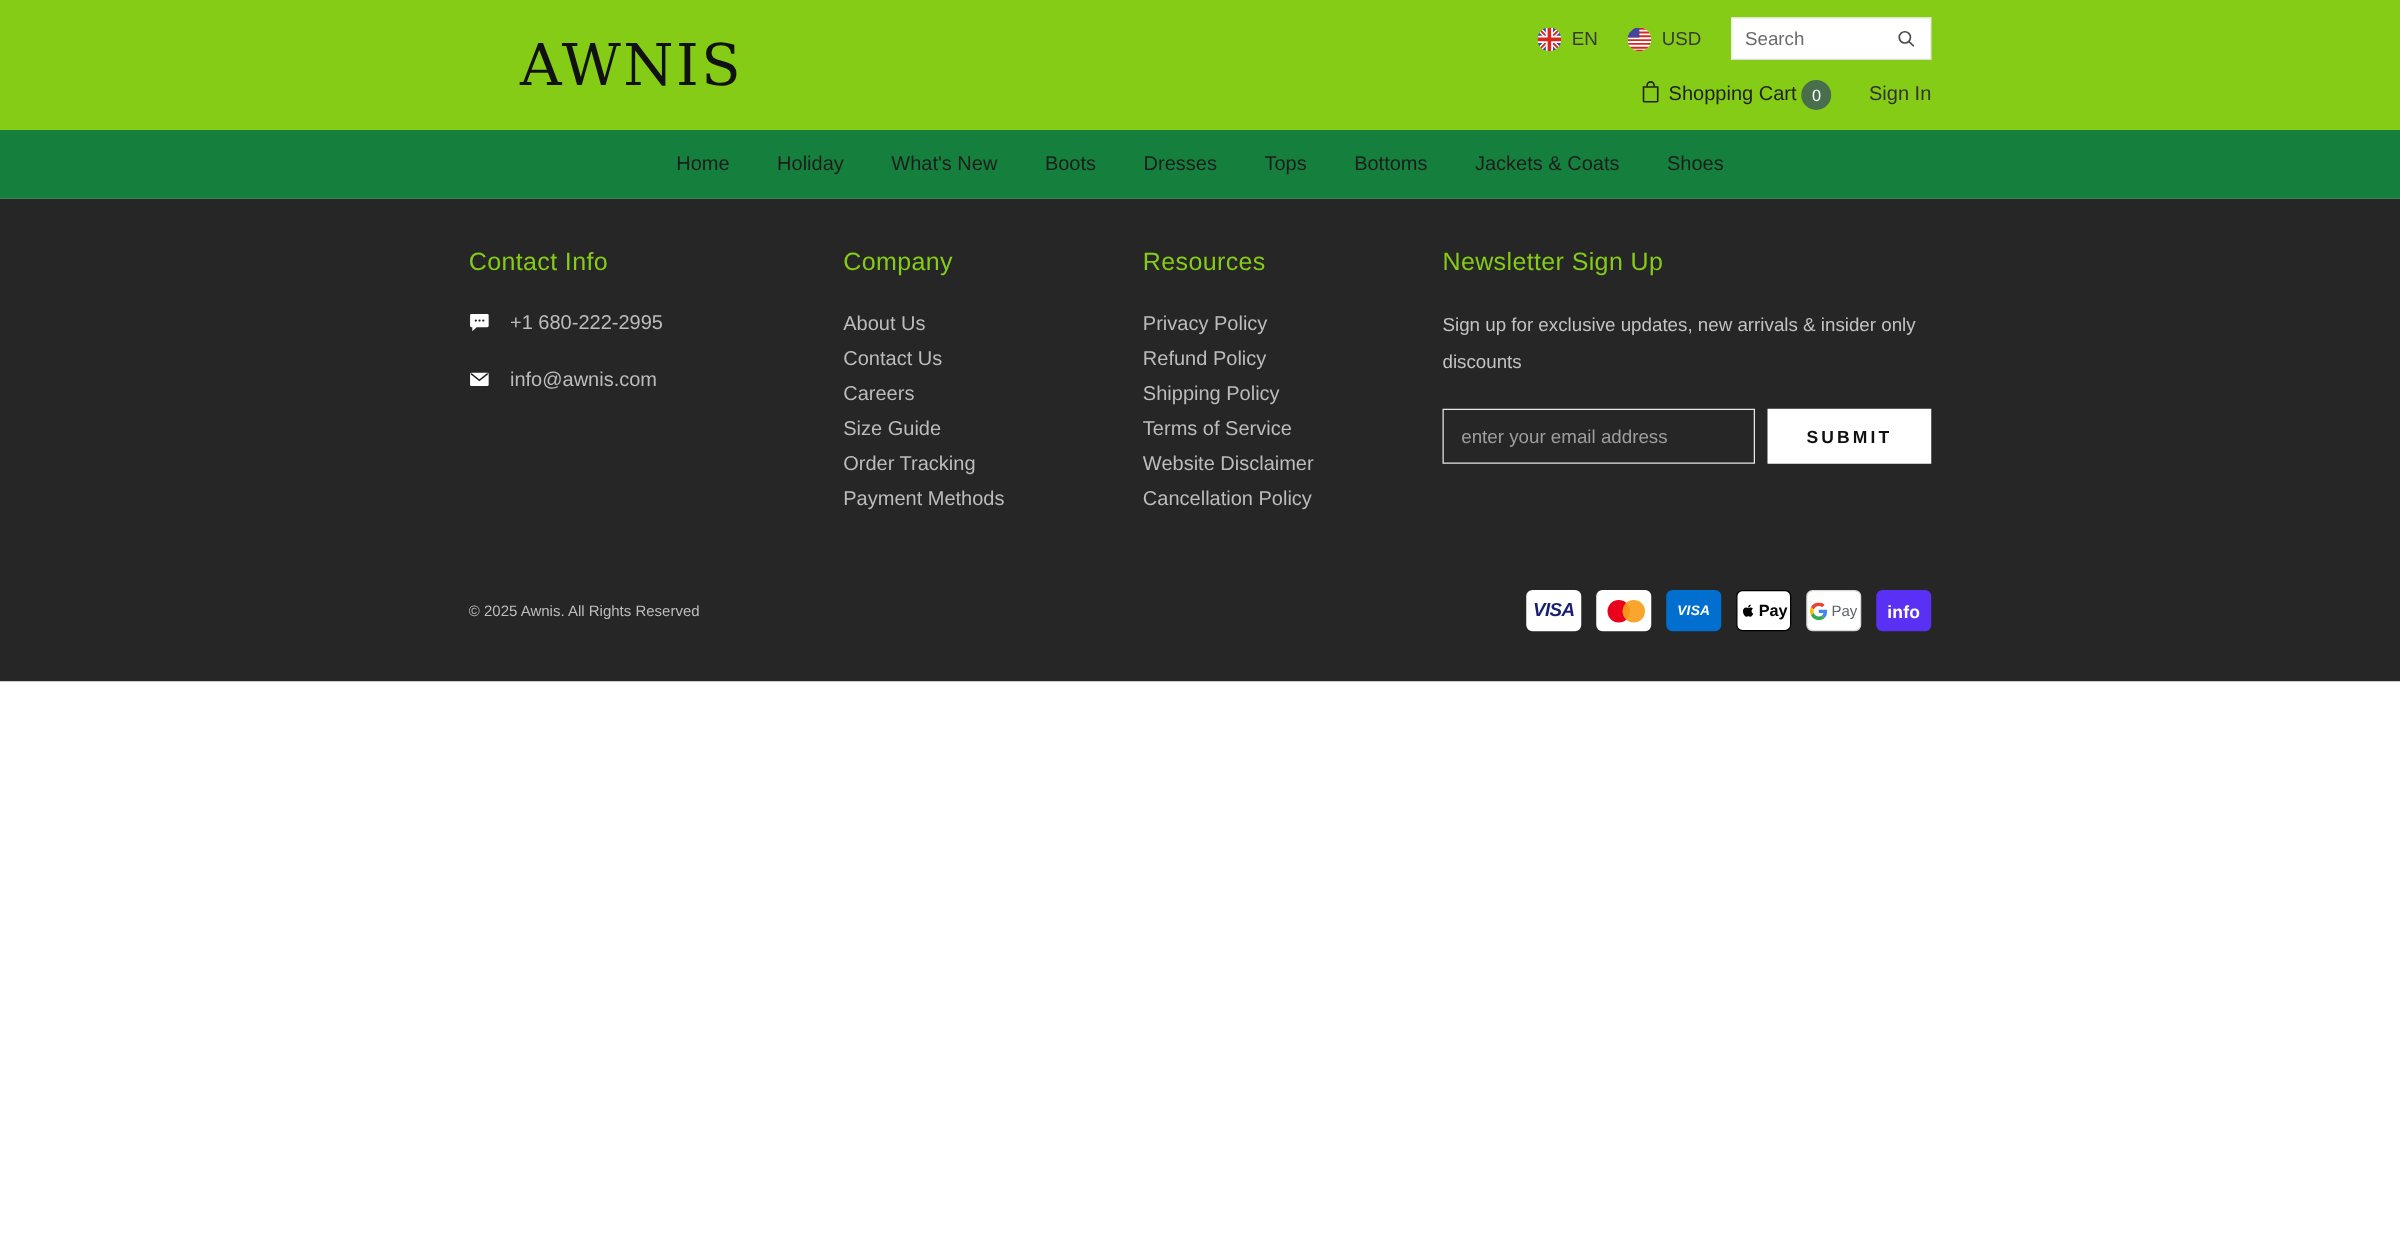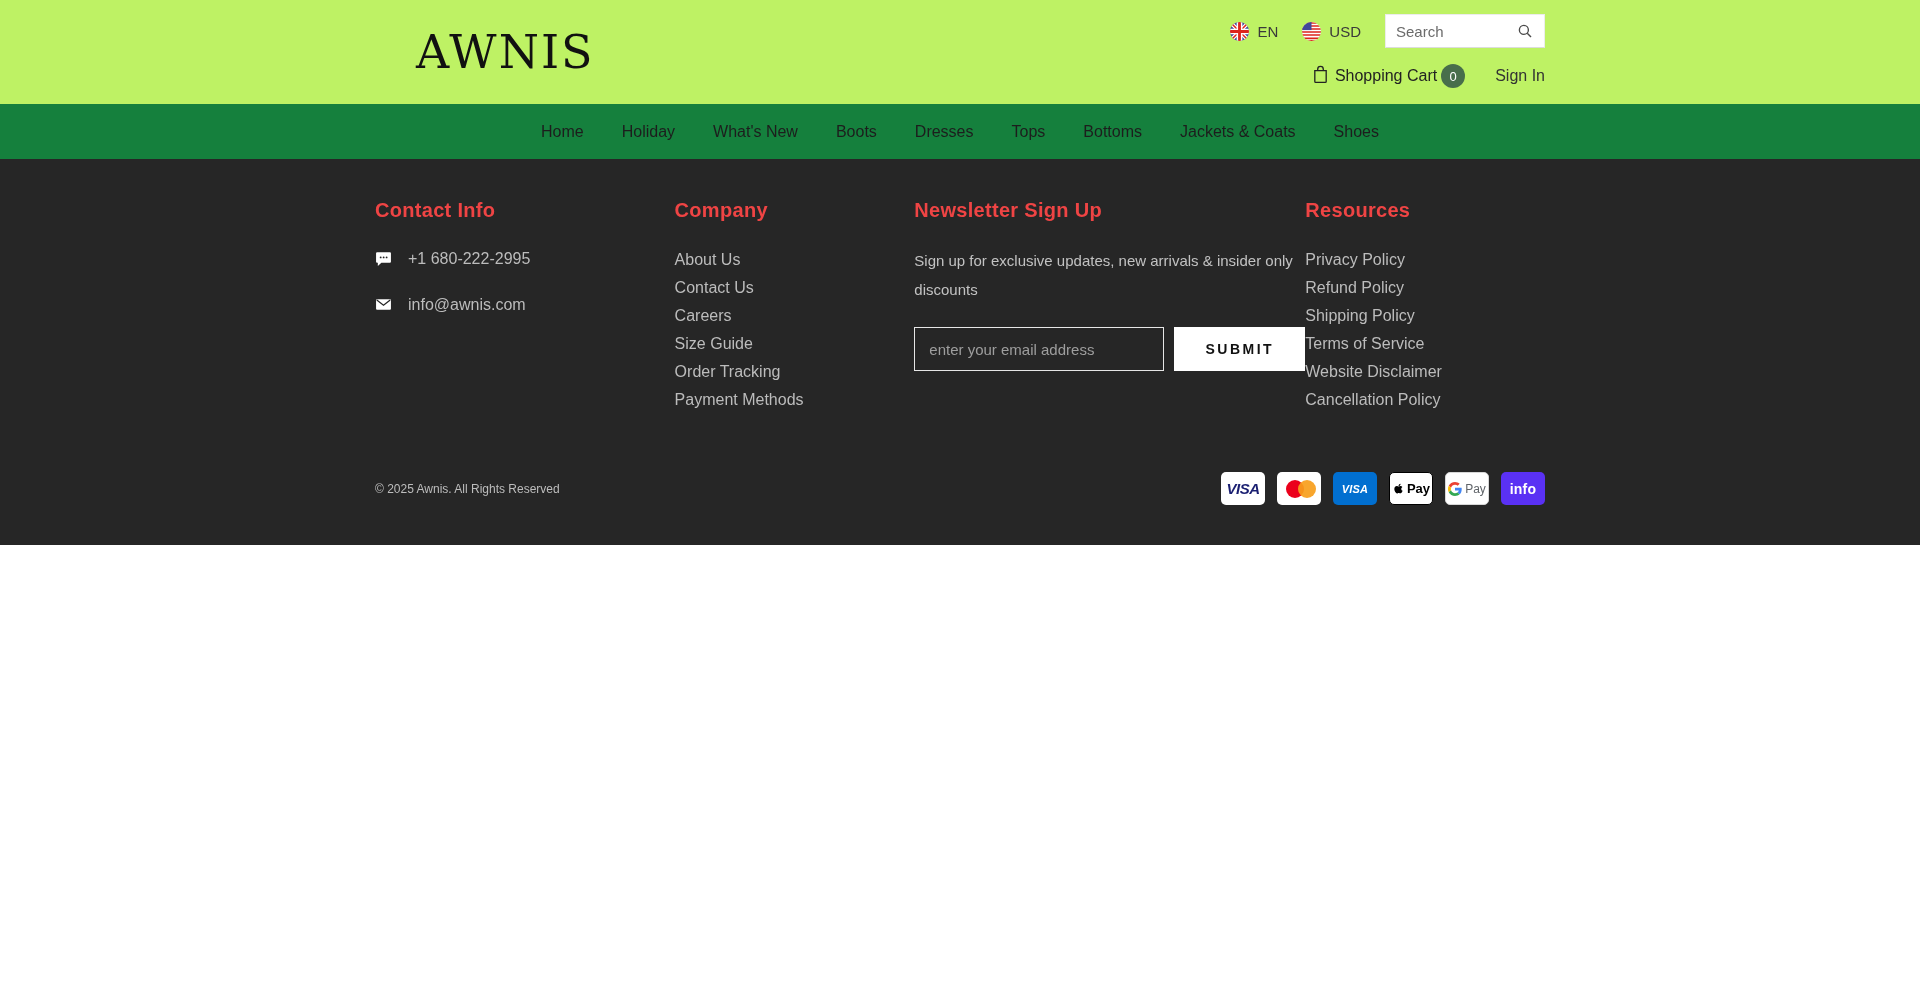--- a/index.html
+++ b/index.html
@@ -2,21 +2,21 @@
 <html><head>
 <meta charset="utf-8">
 <style>
   * { margin:0; padding:0; box-sizing:border-box; }
   html,body { width:100%; background:#ffffff; font-family:"Liberation Sans", sans-serif; }
   body { min-width:1920px; height:993px; overflow:hidden; }
 
   .container { width:1170px; margin:0 auto; position:relative; }
 
   
-  .header { background:#bef264; height:104px;text-decoration:underline; }
+  .header { background:#84cc16; height:104px;text-decoration:underline; }
   .header .container { height:104px; }
   .logo {
     position:absolute; left:41px; top:50%; transform:translateY(-50%);
     font-family:"DejaVu Serif","Liberation Serif",serif;
     font-size:46px; letter-spacing:2px; color:#111; font-weight:500;
   }
   .header-right {
     position:absolute; right:0; top:14px;
     display:flex; flex-direction:column; align-items:flex-end;
   }
@@ -51,21 +51,21 @@
   .nav-item { font-size:16px; color:#1d1d1d; cursor:pointer; padding:6px 4px; white-space:nowrap; }
 
   
   .footer { background:#262626; padding:40px 0 40px; }
   .footer-cols { display:flex; }
   .f-col { }
   .f-col1 { width:300px; }
   .f-col2 { width:240px; }
   .f-col3 { width:240px; }
   .f-col4 { flex:1; }
-  .f-heading { color:#ef4444; font-size:20px; font-weight:700; letter-spacing:0.3px; margin-bottom:24px; }
+  .f-heading { color:#84cc16; font-size:20px; font-weight:400; letter-spacing:0.3px; margin-bottom:24px; }
   .contact-row { display:flex; gap:15px; margin-bottom:18px; color:#bcbcbc; font-size:16px; line-height:25px; }
   .contact-row .c-icon { width:18px; flex:0 0 auto; padding-top:3px; }
   .contact-text { max-width:235px; }
   .f-link { display:block; color:#bcbcbc; font-size:16px; line-height:28px; cursor:pointer; text-decoration:none; }
   .newsletter-desc { color:#c2c2c2; font-size:15px; line-height:29px; max-width:400px; }
   .newsletter-form { display:flex; gap:10px; margin-top:23px; }
   .newsletter-input {
     width:250px; height:44px; background:transparent;
     border:1px solid #e6e6e6; color:#ddd; padding:0 14px; font-size:15px;
     font-family:"Liberation Sans",sans-serif; outline:none;
@@ -209,39 +209,39 @@
       <div class="f-col f-col2">
         <div class="f-heading">Company</div>
         <a class="f-link">About Us</a>
         <a class="f-link">Contact Us</a>
         <a class="f-link">Careers</a>
         <a class="f-link">Size Guide</a>
         <a class="f-link">Order Tracking</a>
         <a class="f-link">Payment Methods</a>
       </div>
 
-      <div class="f-col f-col4">
-        <div class="f-heading">Newsletter Sign Up</div>
-        <div class="newsletter-desc">Sign up for exclusive updates, new arrivals &amp; insider only discounts</div>
-        <div class="newsletter-form">
-          <input type="text" class="newsletter-input" placeholder="enter your email address" style="">
-          <button class="submit-btn">SUBMIT</button>
-        </div>
-      </div>
-
       <div class="f-col f-col3">
         <div class="f-heading">Resources</div>
         <a class="f-link">Privacy Policy</a>
         <a class="f-link">Refund Policy</a>
         <a class="f-link">Shipping Policy</a>
         <a class="f-link">Terms of Service</a>
         <a class="f-link">Website Disclaimer</a>
         <a class="f-link">Cancellation Policy</a>
       </div>
 
+      <div class="f-col f-col4">
+        <div class="f-heading">Newsletter Sign Up</div>
+        <div class="newsletter-desc">Sign up for exclusive updates, new arrivals &amp; insider only discounts</div>
+        <div class="newsletter-form">
+          <input type="text" class="newsletter-input" placeholder="enter your email address" style="">
+          <button class="submit-btn">SUBMIT</button>
+        </div>
+      </div>
+
     </div>
 
     <div class="footer-bottom">
       <div class="copyright">© 2025 Awnis. All Rights Reserved</div>
       <div class="payments">
         <div class="pay-badge pay-visa">
           <span>VISA</span>
         </div>
         <div class="pay-badge pay-mc">
           <span class="mc-c mc-red"></span>

